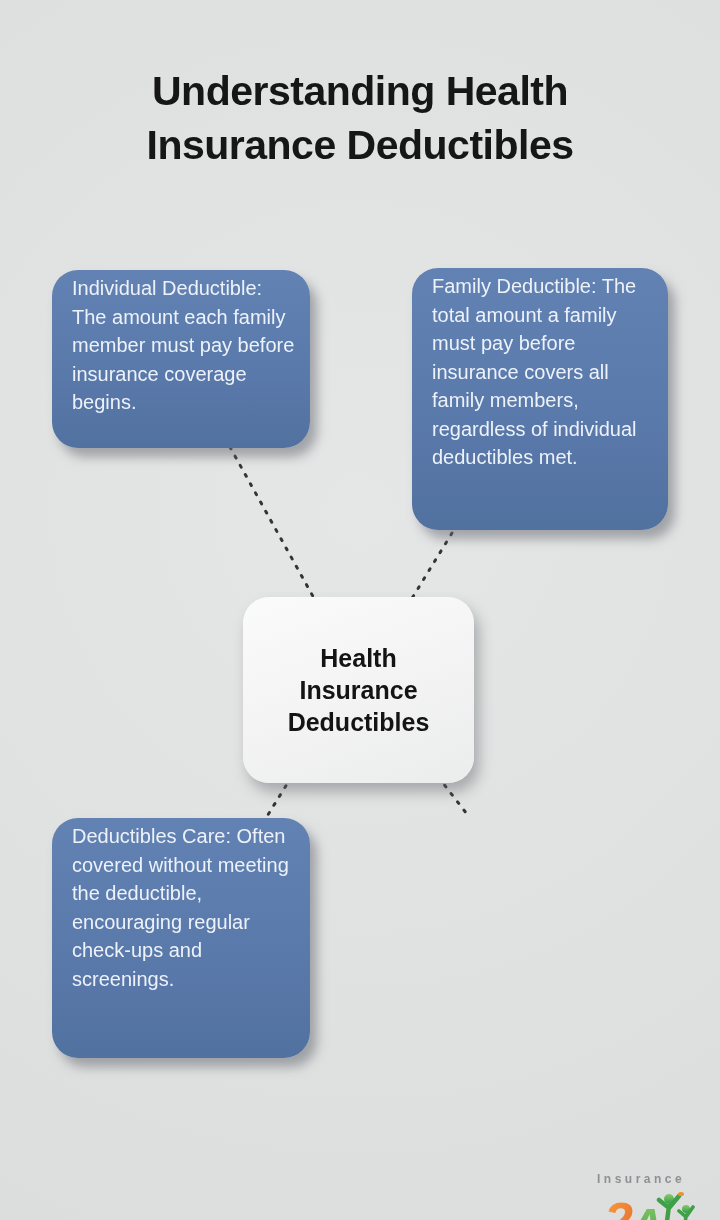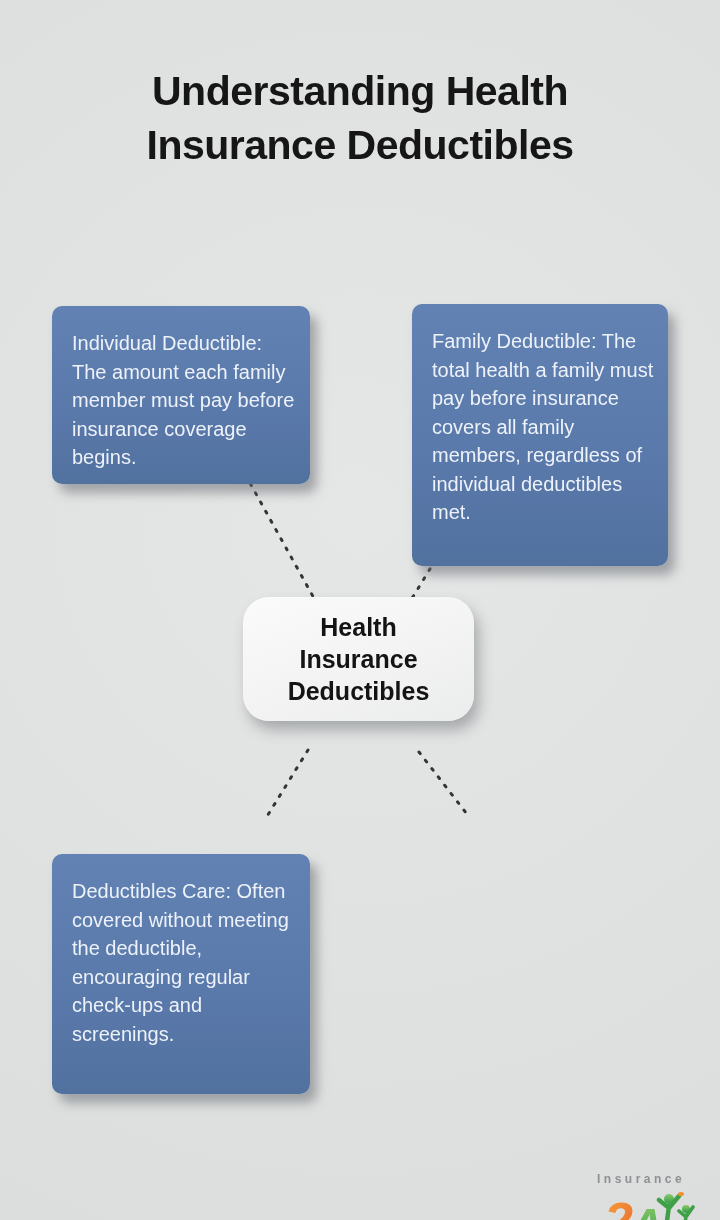--- a/index.html
+++ b/index.html
@@ -37,41 +37,40 @@
     font-size: 41px;
     line-height: 54px;
     font-weight: bold;
     letter-spacing: -0.5px;
     color: #161616;
     z-index: 2;
   }
   .card {
     position: absolute;
     z-index: 2;
-    border-radius: 10px;
+    border-radius: 26px;
     background: linear-gradient(180deg, #6282b4 0%, #5a79ab 60%, #51719f 100%);
     box-shadow: 7px 9px 11px rgba(105,110,116,0.55);
-    padding: 23px 14px 18px 20px;
-    margin-top: 36px;
+    padding: 4px 14px 18px 20px;
   }
   .card p {
     color: #edf2f9;
     font-size: 20px;
     line-height: 28.5px;
     font-weight: 400;
   }
   .card-tl { left: 52px;  top: 270px; width: 258px; height: 178px; }
   .card-tr { left: 412px; top: 268px; width: 256px; height: 262px; }
   .card-bl { left: 52px;  top: 818px; width: 258px; height: 240px; }
   .card-br { left: 412px; top: 817px; width: 256px; height: 178px; }
   .center-node {
     position: absolute;
     z-index: 2;
     left: 243px; top: 597px;
-    width: 231px; height: 124px;
+    width: 231px; height: 186px;
     border-radius: 26px;
     background: linear-gradient(160deg, #fbfbfb 0%, #f3f3f4 55%, #ebecec 100%);
     box-shadow: 5px 9px 14px rgba(95,100,105,0.45);
     display: flex;
     align-items: center;
     justify-content: center;
     text-align: center;
   }
   .center-node .label {
     width: 160px;
@@ -108,21 +107,21 @@
     <line x1="419" y1="752" x2="470" y2="818"></line>
   </svg>
 
   <h1 class="page-title">Understanding Health Insurance Deductibles</h1>
 
   <div class="card card-tl">
     <p>Individual Deductible: The amount each family member must pay before insurance coverage begins.</p>
   </div>
 
   <div class="card card-tr">
-    <p>Family Deductible: The total health a family must pay before insurance covers all family members, regardless of individual deductibles met.</p>
+    <p>Family Deductible: The total amount a family must pay before insurance covers all family members, regardless of individual deductibles met.</p>
   </div>
 
   <div class="center-node">
     <div class="label">Health Insurance Deductibles</div>
   </div>
 
   <div class="card card-bl">
     <p>Deductibles Care: Often covered without meeting the deductible, encouraging regular check-ups and screenings.</p>
   </div>
 

